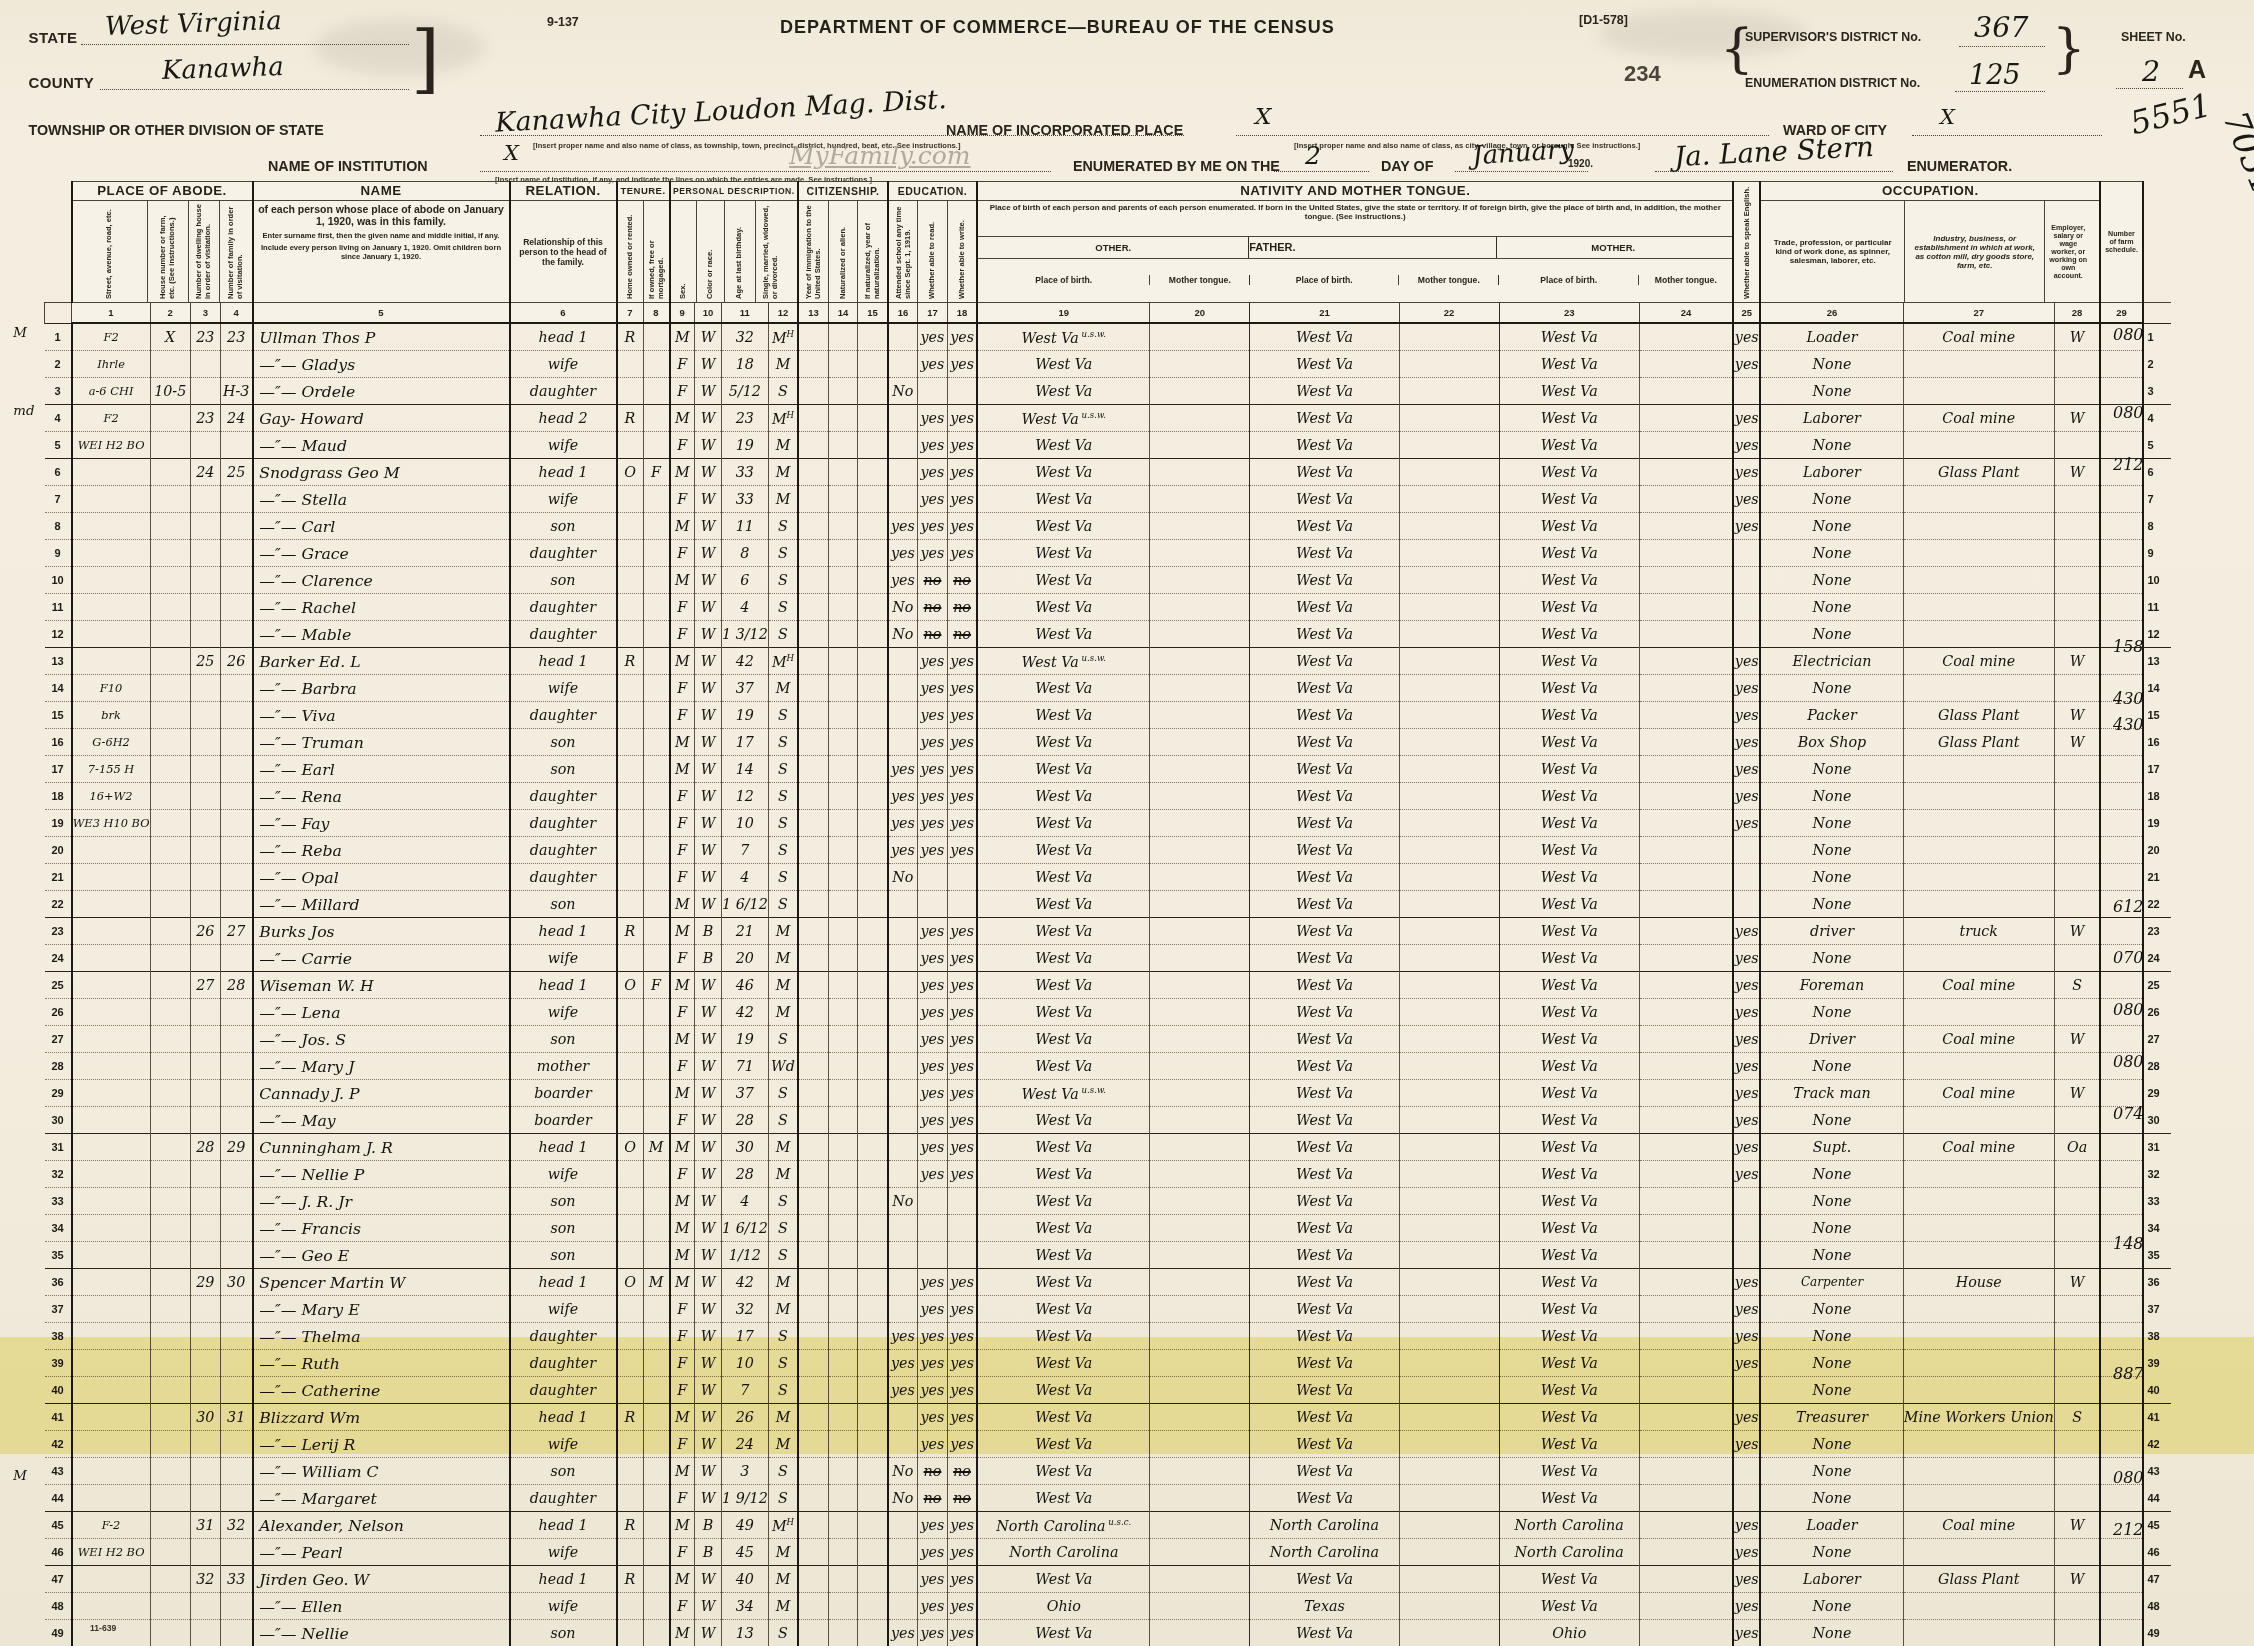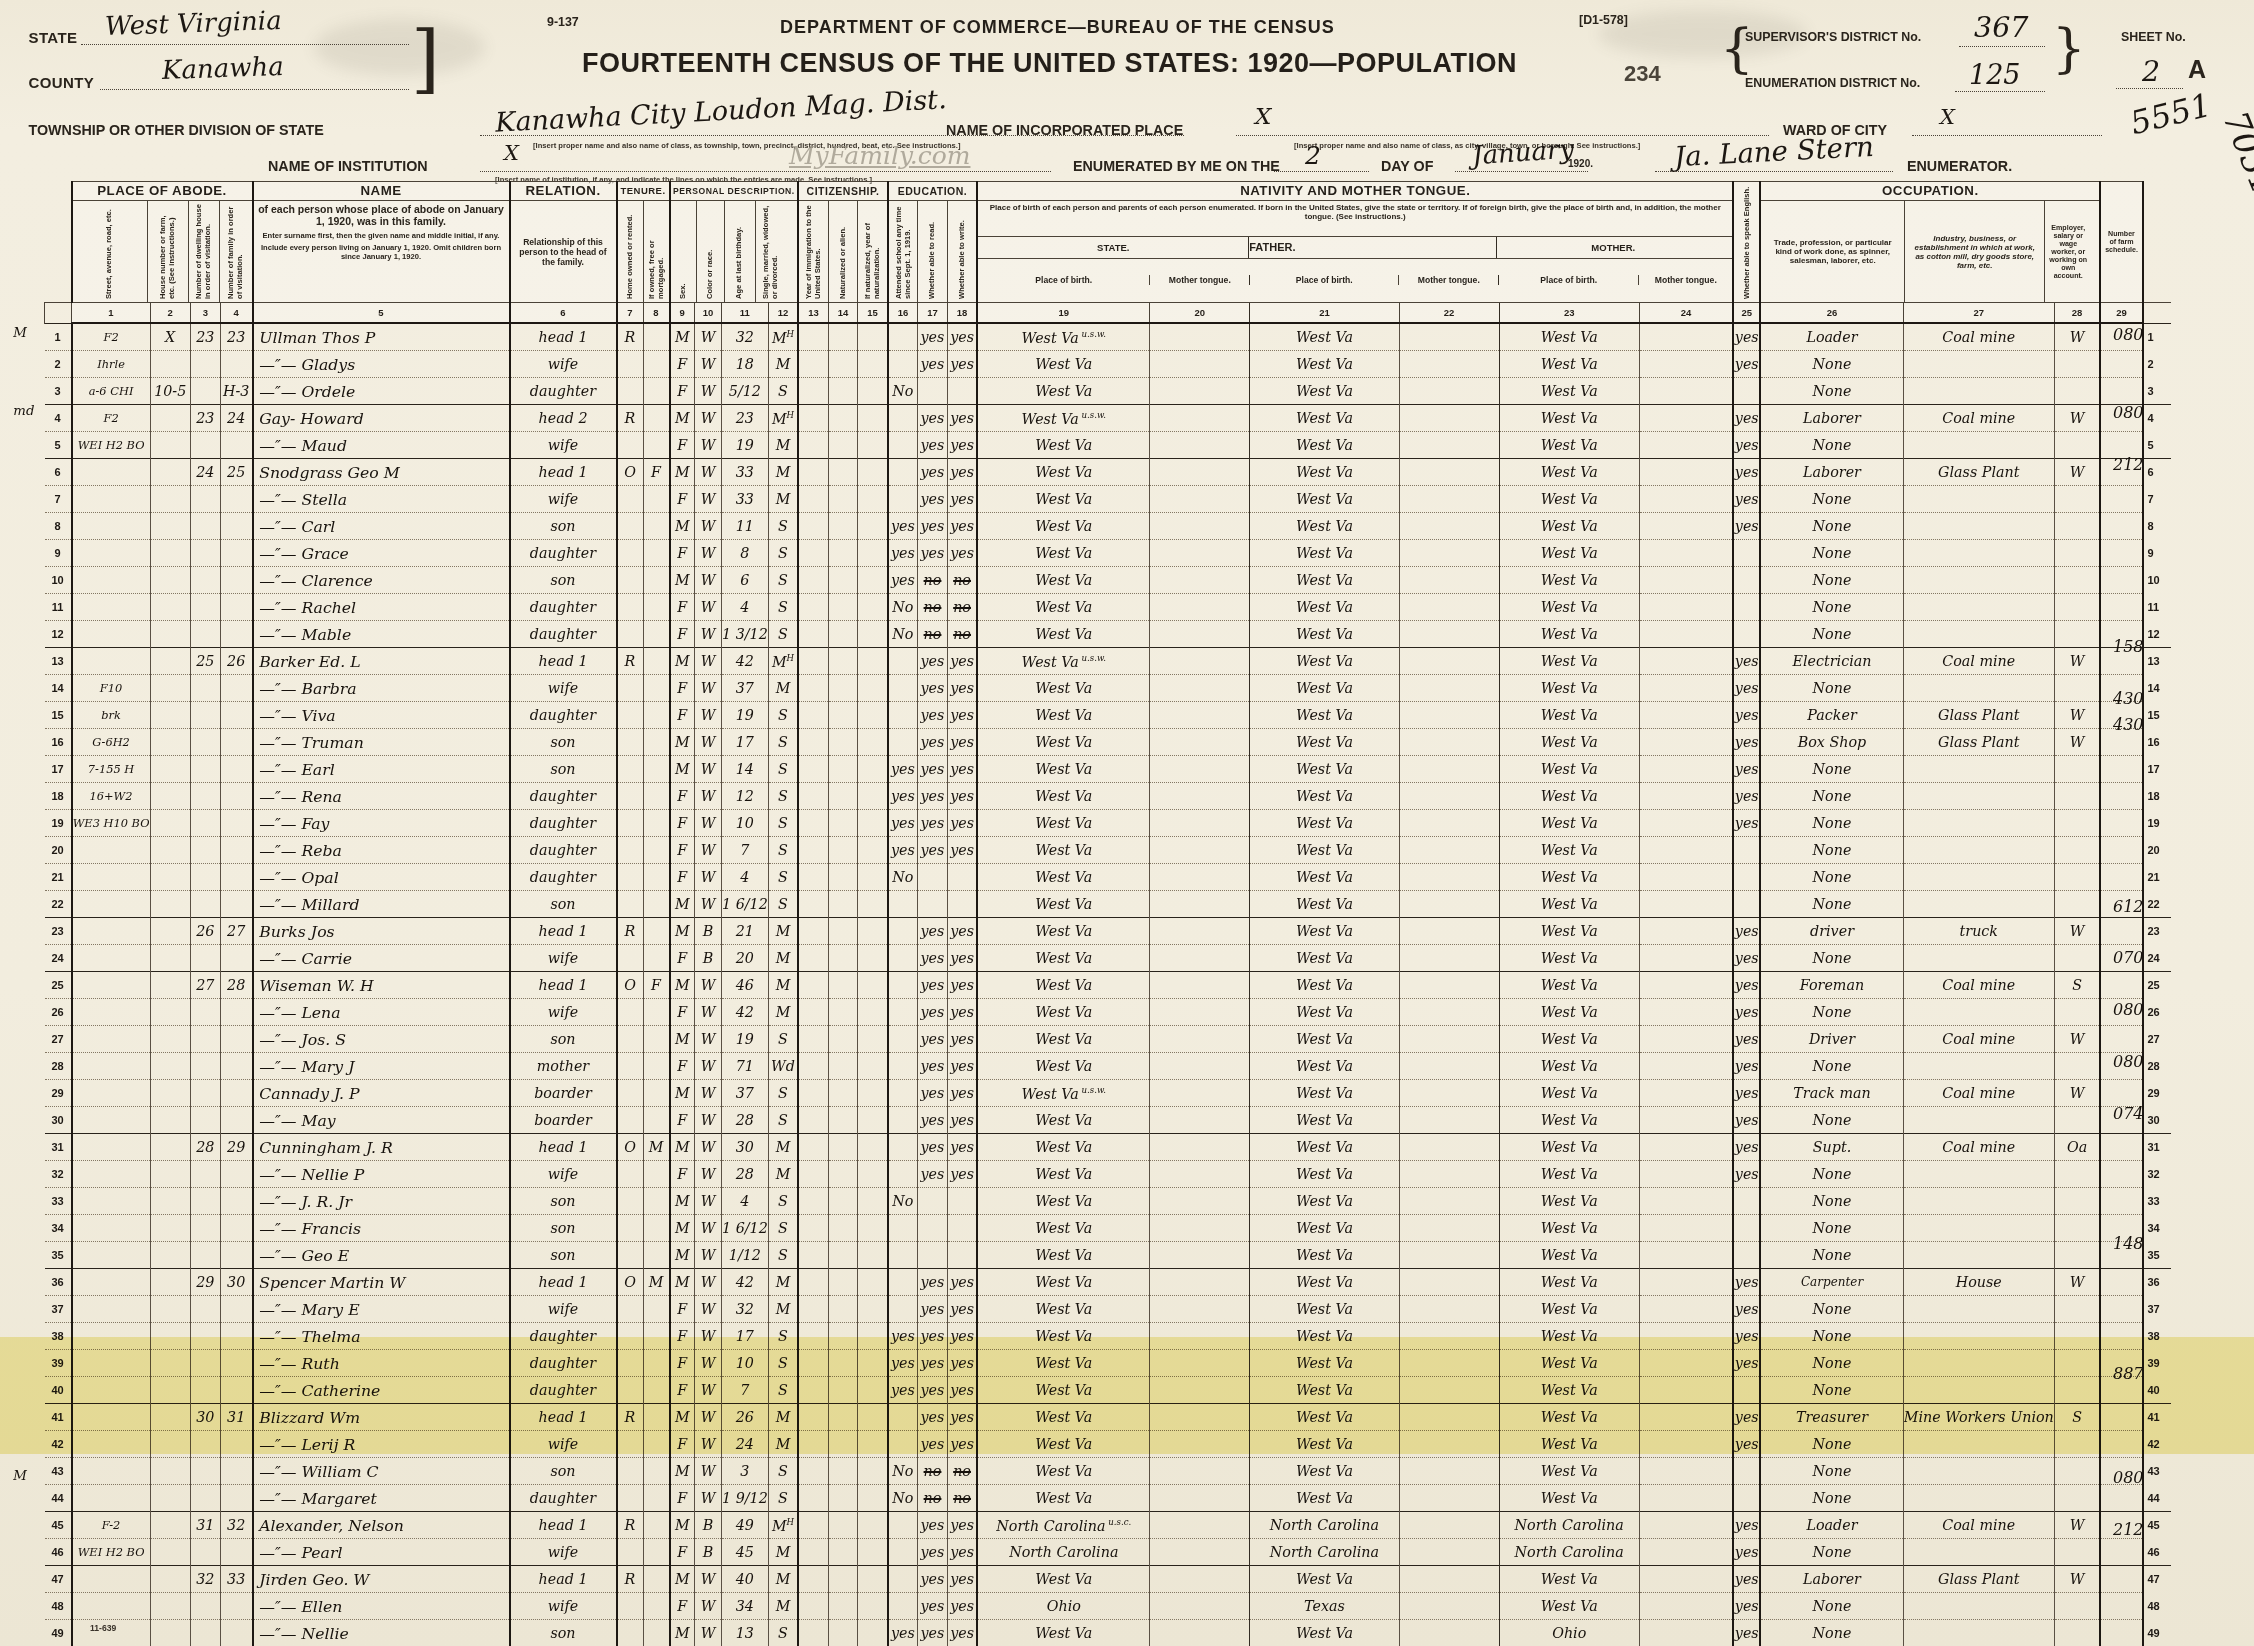--- a/index.html
+++ b/index.html
@@ -65,21 +65,20 @@
   <div class="pr fill" style="left:81px;top:44px;width:328px;"></div>
 
   <div class="pr lbl" style="left:28.5px;top:74px;">COUNTY</div>
   <div class="pr hw hw-big" style="left:162px;top:53px;">Kanawha</div>
   <div class="pr fill" style="left:100px;top:89px;width:309px;"></div>
   <div class="pr brace" style="left:411px;top:15px;font-size:74px;">]</div>
 
   <div class="pr lbl-sm" style="left:547px;top:15px;">9-137</div>
 
   <div class="pr title1" style="left:780px;top:17px;">DEPARTMENT OF COMMERCE—BUREAU OF THE CENSUS</div>
-  <div class="pr title2" style="left:582px;top:48px;">FOURTEENTH CENSUS OF THE UNITED STATES: 1920—POPULATION</div>
   <div class="pr stamp" style="left:1624px;top:61px;">234</div>
 
   <div class="pr lbl-sm" style="left:1579px;top:13.3px;">[D1-578]</div>
 
   <div class="pr brace" style="left:1720px;top:17px;font-size:53px;">{</div>
   <div class="pr lbl-sm" style="left:1745px;top:30px;">SUPERVISOR'S DISTRICT No.</div>
   <div class="pr hw" style="left:1974px;top:11.4px;font-size:28.5px;">367</div>
   <div class="pr fill" style="left:1959px;top:46px;width:86px;"></div>
   <div class="pr brace" style="left:2052px;top:17px;font-size:53px;">}</div>
   <div class="pr lbl-sm" style="left:2121px;top:30px;">SHEET No.</div>
@@ -249,21 +248,21 @@
               <div style="width:28.5px;display:flex;justify-content:center;">
                   <span class="vt">Whether able to write.</span>
                 </div>
             </div>
           </th>
           <th colspan="6" class="bR">
             <div class="gtitle">NATIVITY AND MOTHER TONGUE.</div>
             <div style="height:101px;">
               <div class="desc" style="font-size:8px;text-align:center;border-bottom:1px solid #4a4237;height:31px;">Place of birth of each person and parents of each person enumerated.  If born in the United States, give the state or territory.  If of foreign birth, give the place of birth and, in addition, the mother tongue.  (See instructions.)</div>
               <div style="display:flex;height:21px;border-bottom:1px solid #4a4237;">
-                <div style="width:270px;border-right:1.5px solid #332c23;text-align:center;font-size:9.5px;line-height:21px;">STATE.</div>
+                <div style="width:270px;border-right:1.5px solid #332c23;text-align:center;font-size:9.5px;line-height:21px;">OTHER.</div>
                 <div style="width:247px;border-right:1.5px solid #332c23;text-align:left;font-size:11px;line-height:21px;">FATHER.</div>
                 <div style="width:232px;text-align:center;font-size:9.5px;line-height:21px;">MOTHER.</div>
               </div>
               <div style="display:flex;height:42px;align-items:center;">
                 <div style="width:171px;border-right:1px solid #4a4237;text-align:center;font-size:8.6px;">Place of birth.</div>
                 <div style="width:99px;border-right:1.5px solid #332c23;text-align:center;font-size:8.6px;">Mother tongue.</div>
                 <div style="width:148px;border-right:1px solid #4a4237;text-align:center;font-size:8.6px;">Place of birth.</div>
                 <div style="width:99px;border-right:1.5px solid #332c23;text-align:center;font-size:8.6px;">Mother tongue.</div>
                 <div style="width:139px;border-right:1px solid #4a4237;text-align:center;font-size:8.6px;">Place of birth.</div>
                 <div style="width:93px;text-align:center;font-size:8.6px;">Mother tongue.</div>

